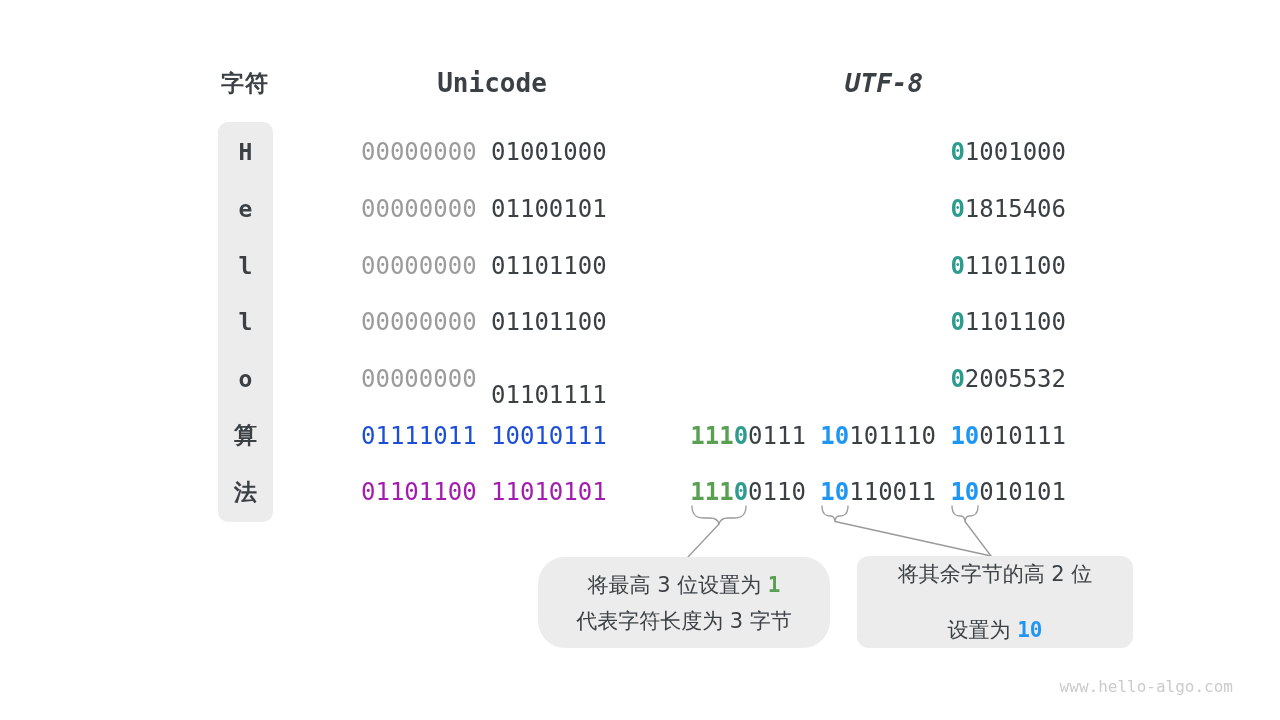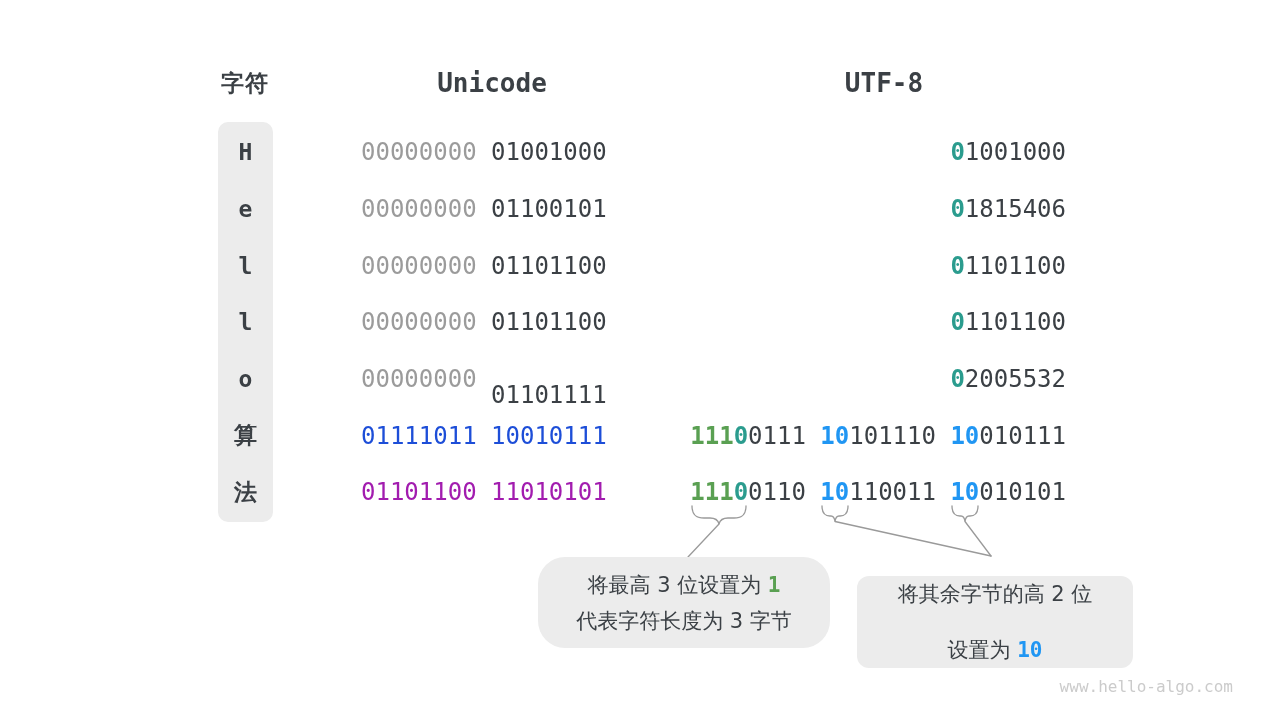--- a/index.html
+++ b/index.html
@@ -18,21 +18,21 @@
     top: 68px;
     height: 30px;
     line-height: 30px;
     font-weight: bold;
     white-space: nowrap;
     transform: translateX(-50%);
   }
   .hdr-char { left: 245px; font-size: 23px; letter-spacing: 1px; }
   .hdr-mono { font-family: "DejaVu Sans Mono", "Liberation Mono", monospace; font-size: 26px; margin-left: 9px; }
   .hdr-unicode { left: 483px; }
-  .hdr-utf8 { left: 875px; }
+  .hdr-utf8 { left: 875px; font-style: italic; }
 
   .char-pill {
     position: absolute;
     left: 218px; top: 122px;
     width: 55px; height: 400px;
     background: #ececec;
     border-radius: 10px;
   }
 
   .row {
@@ -75,21 +75,21 @@
     display: flex;
     flex-direction: column;
     justify-content: center;
     align-items: center;
     font-size: 21px;
     line-height: 36px;
     color: #3b4045;
     white-space: pre;
   }
   .callout-left  { left: 538px; top: 557px; width: 292px; height: 91px; border-radius: 27px; }
-  .callout-right { left: 857px; top: 576px; width: 276px; height: 92px; gap: 20px; }
+  .callout-right { left: 857px; top: 556px; width: 276px; height: 92px; gap: 20px; }
   .hl {
     font-family: "DejaVu Sans Mono", "Liberation Mono", monospace;
     font-weight: bold;
   }
   .watermark {
     position: absolute;
     top: 677px;
     right: 47px;
     font-family: "DejaVu Sans Mono", "Liberation Mono", monospace;
     font-size: 16px;

